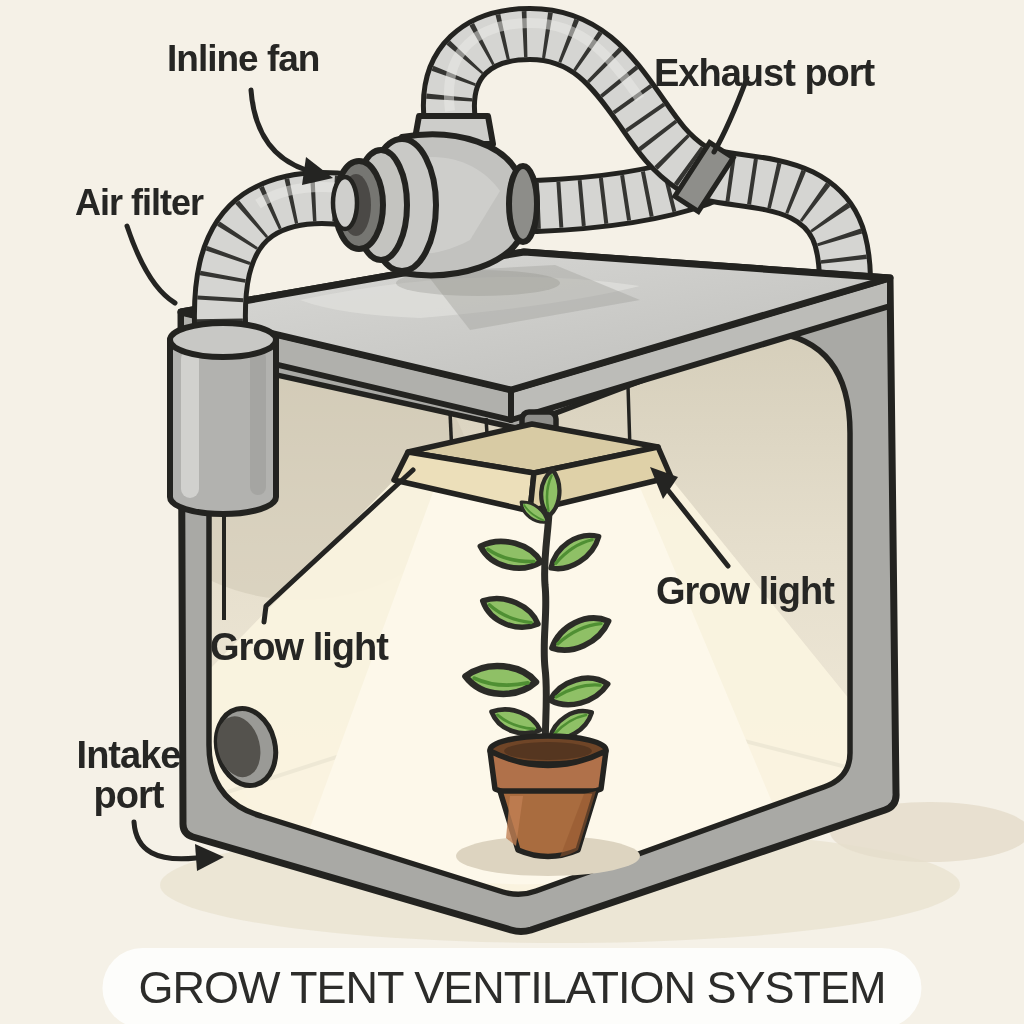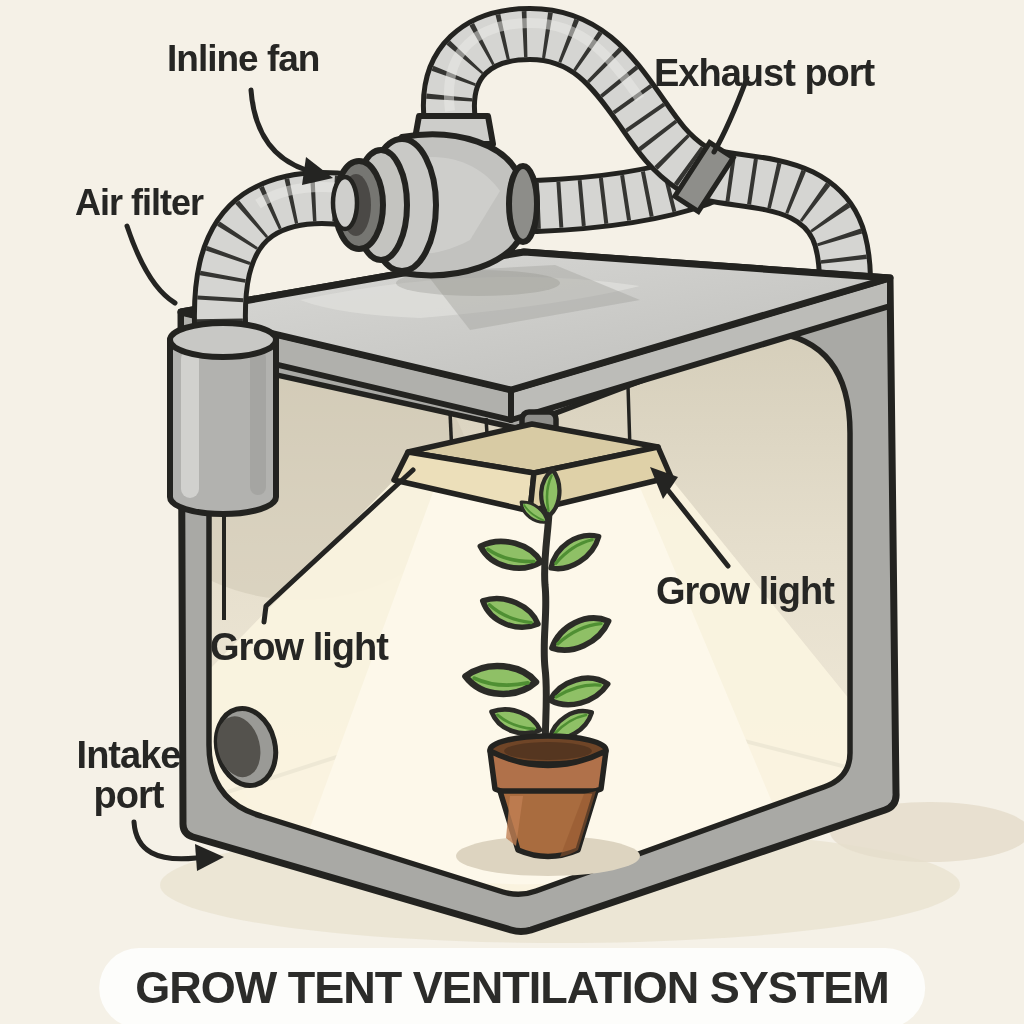--- a/index.html
+++ b/index.html
@@ -18,21 +18,21 @@
   .lbl{position:absolute;color:var(--label-text);font-weight:bold;letter-spacing:-1px;
        line-height:1.05;white-space:nowrap;text-align:center;}
   .lbl-inline-fan{left:167px;top:40px;font-size:37px;}
   .lbl-exhaust{left:654px;top:34px;font-size:38px;margin-top:20px;}
   .lbl-air-filter{left:57px;top:184px;font-size:36px;margin-left:18px;}
   .lbl-grow-left{left:210px;top:628px;font-size:38px;}
   .lbl-grow-right{left:656px;top:572px;font-size:38px;}
   .lbl-intake{left:46px;top:736px;width:165px;font-size:38px;text-align:center;white-space:normal;}
   .title-pill{position:absolute;left:50%;top:948px;transform:translateX(-50%);
        background:var(--title-pill);border-radius:40px;padding:14px 36px;}
-  .title-pill span{font-size:45px;font-weight:bold;letter-spacing:-1px;color:#2c2c2a;white-space:nowrap;}
+  .title-pill span{font-size:45px;font-weight:normal;letter-spacing:-1px;color:#2c2c2a;white-space:nowrap;}
   
   .ink{stroke:var(--ink);stroke-linejoin:round;stroke-linecap:round;fill:none;}
   .lf{fill:var(--leaf-green);stroke:#2b2b27;stroke-width:5;stroke-linejoin:round;}
   .lv{fill:none;stroke:var(--leaf-vein);stroke-width:3;stroke-linecap:round;}
   .pointer{stroke:#242422;stroke-width:5;fill:none;stroke-linecap:round;stroke-linejoin:round;}
 </style>
 </head>
 <body>
 
 <div class="stage">

